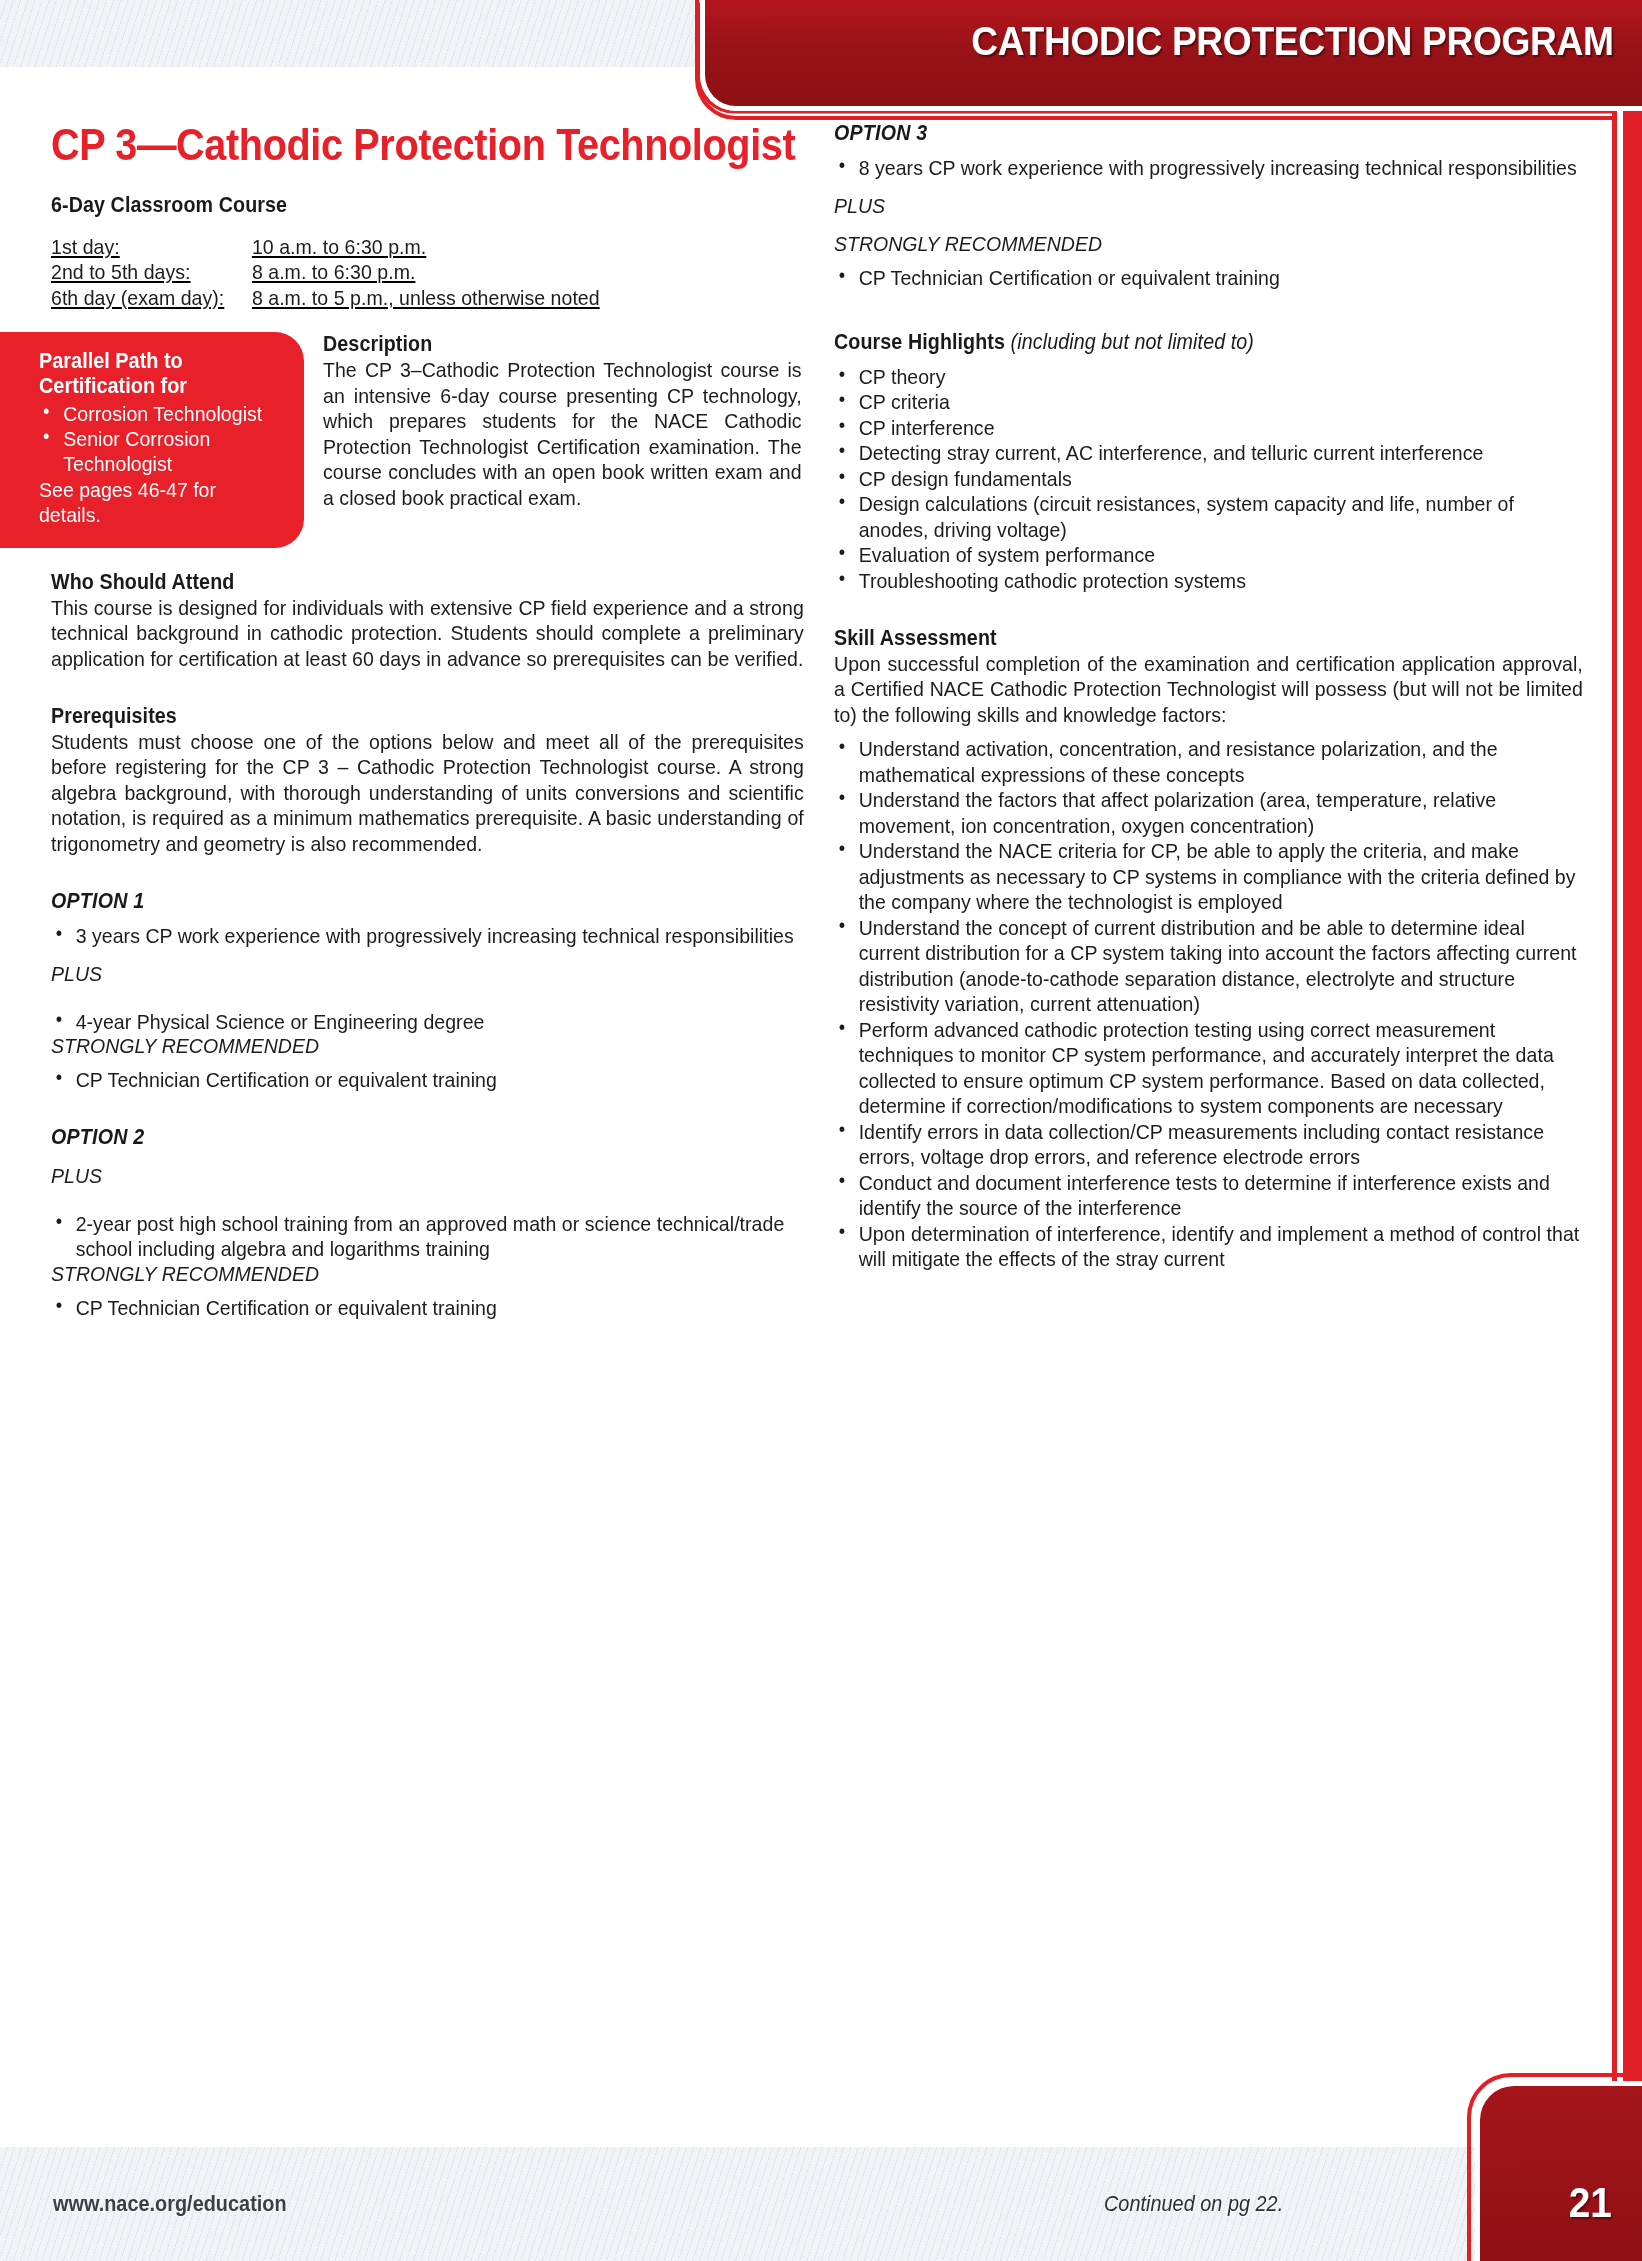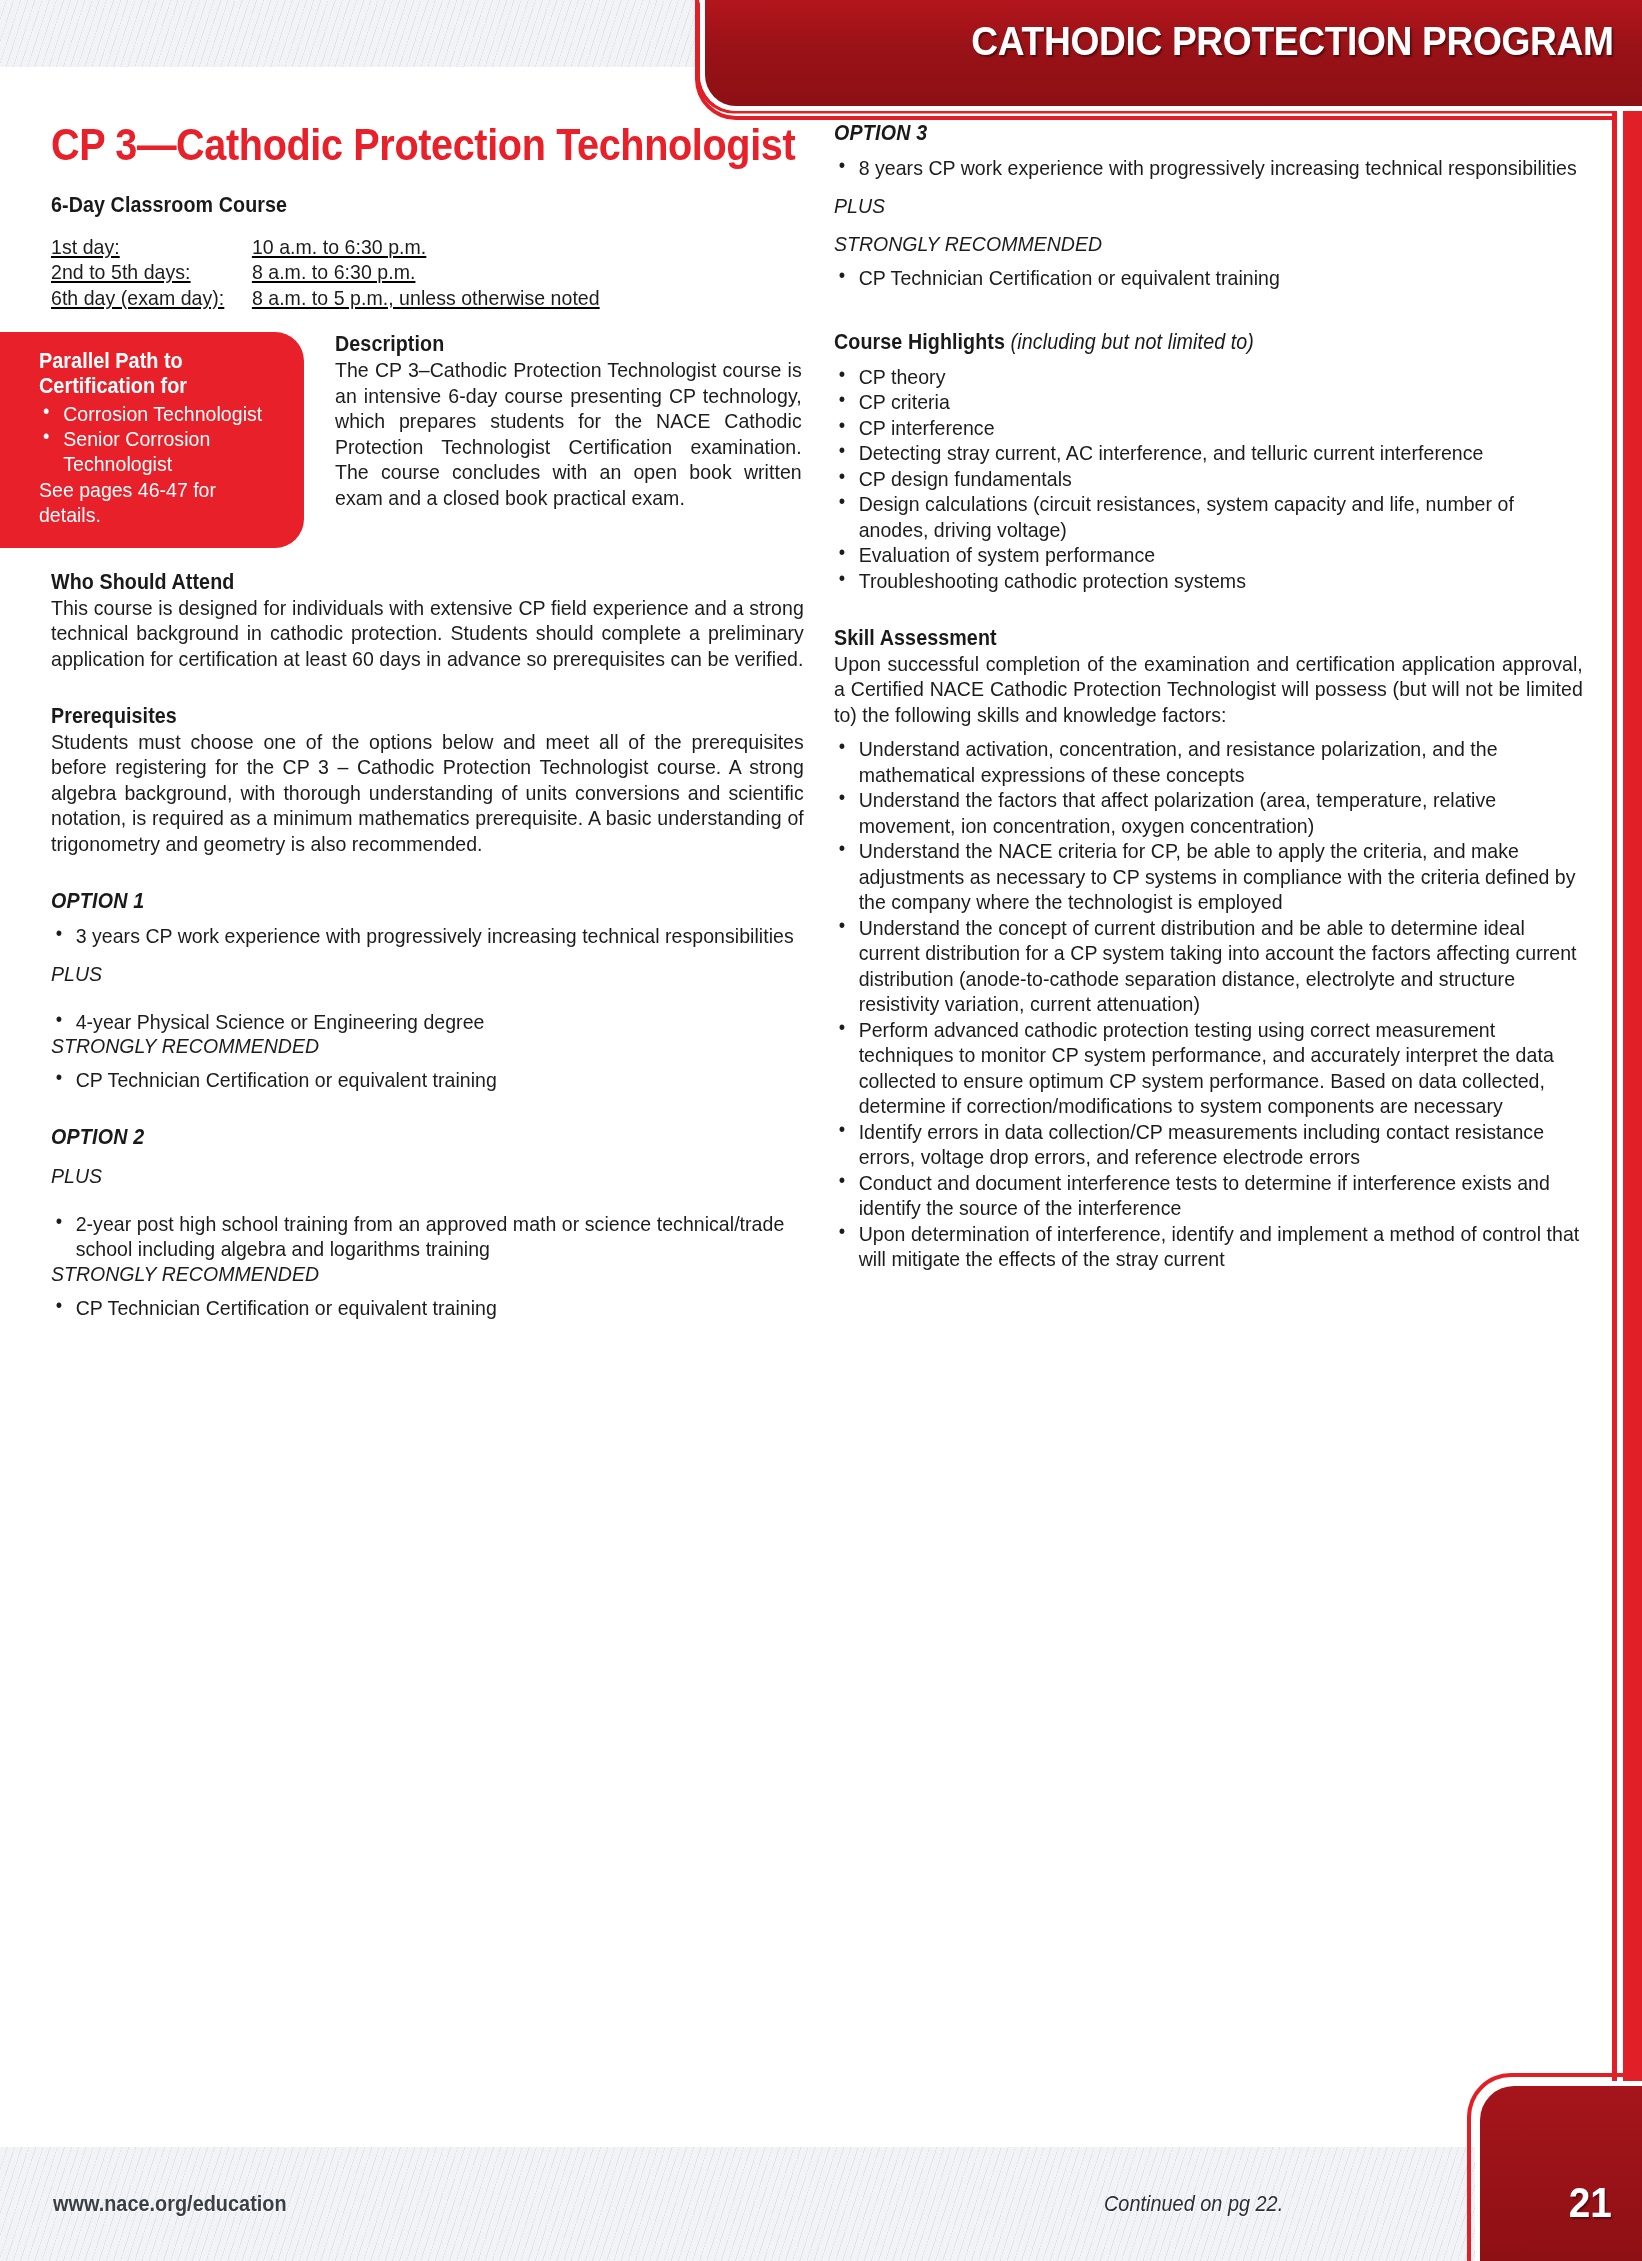--- a/index.html
+++ b/index.html
@@ -254,21 +254,21 @@
     font-size: 21px;
     line-height: 1.2;
     margin-top: 0.9px;
     font-family: "Liberation Sans Narrow","Liberation Sans", sans-serif;
     transform: scaleX(0.93);
     transform-origin: left top;
     width: 107%;
   }
   .desc-col {
     flex: 1;
-    padding-left: 31px;
+    padding-left: 19px;
   }
   .desc-col .body-text { width: 107%; }
 
   
   .footer-band {
     position: absolute;
     left: 0;
     bottom: 0;
     width: 1643px;
     height: 114px;

